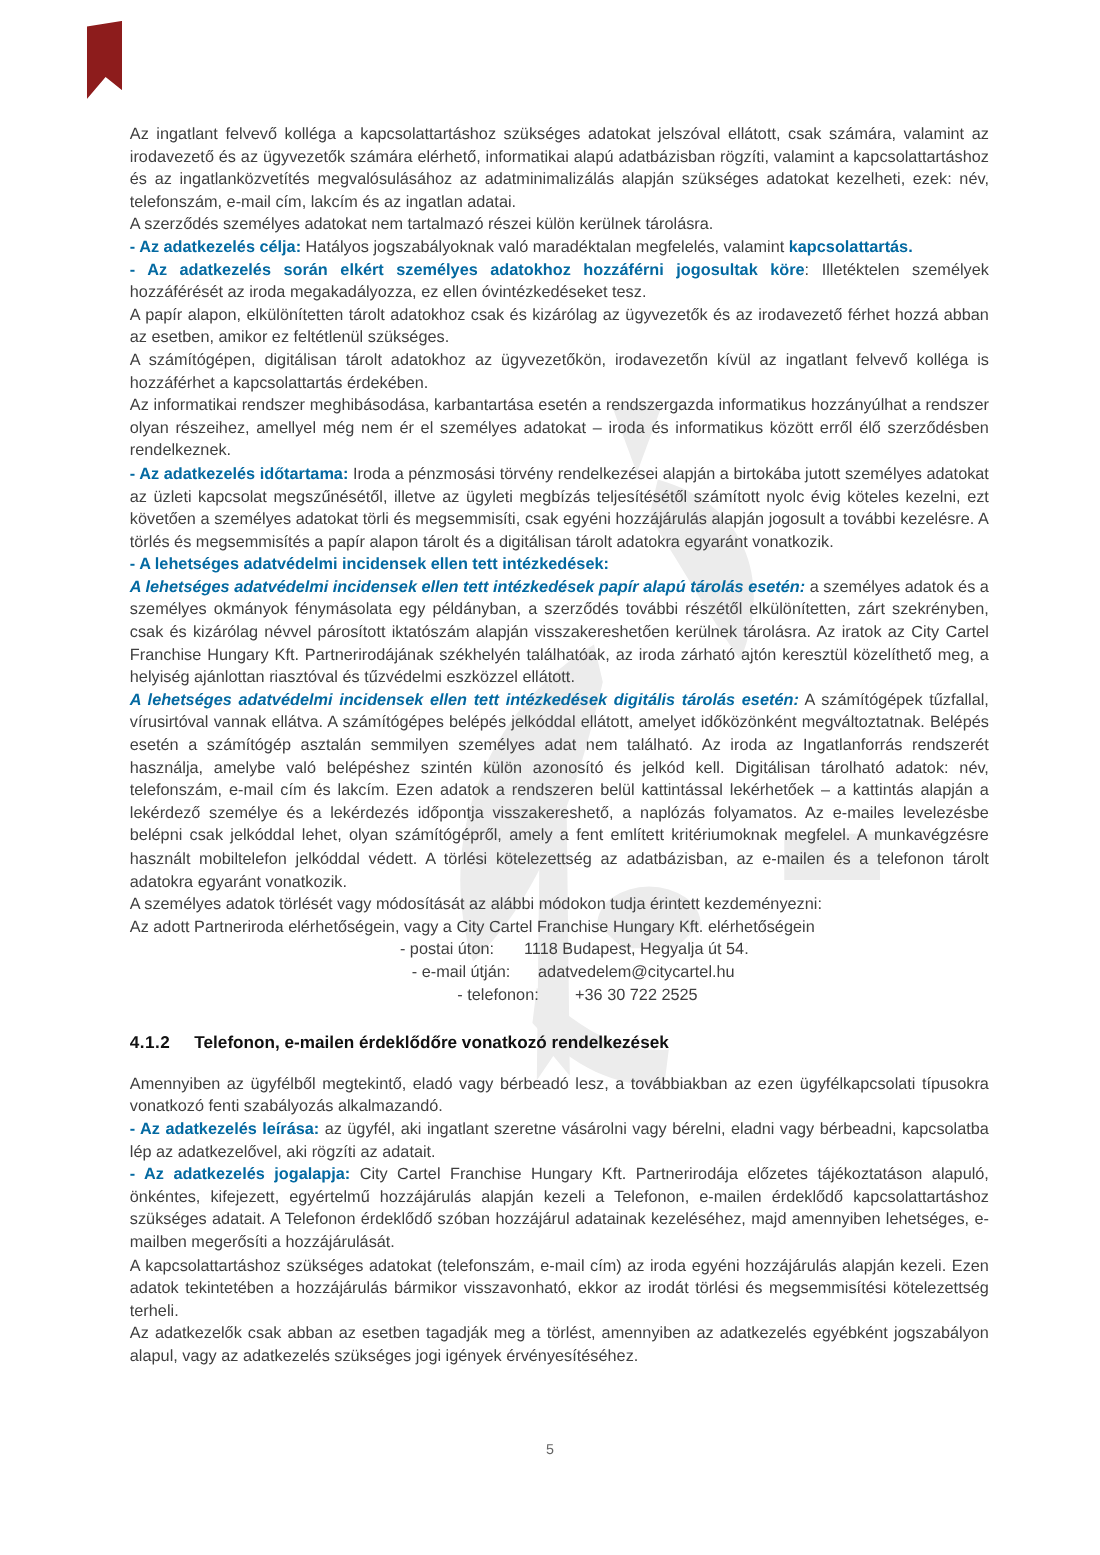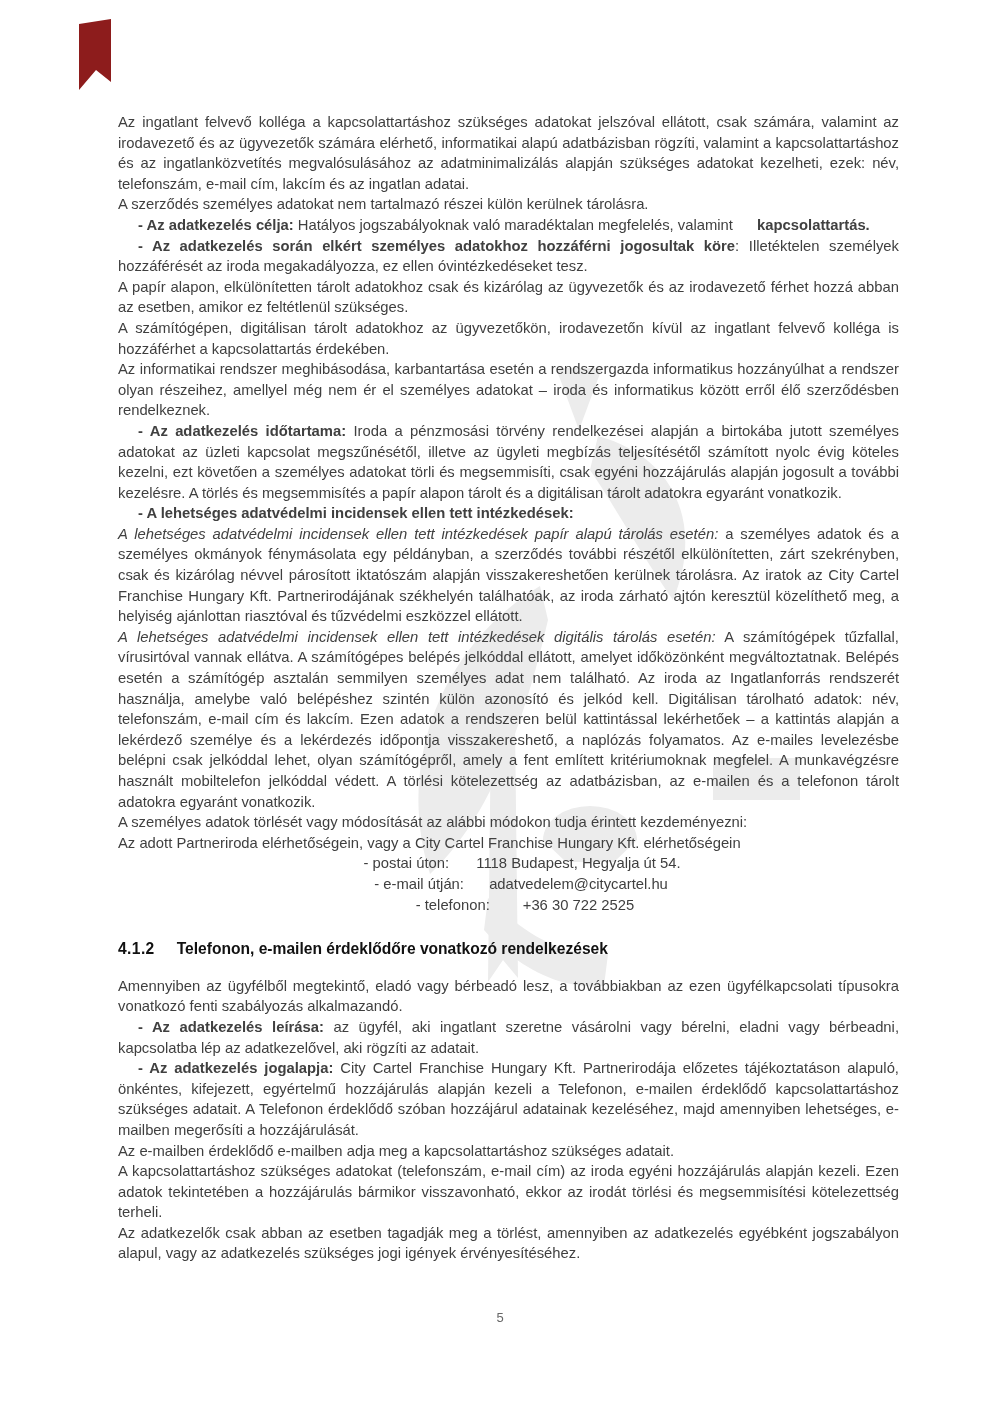--- a/index.html
+++ b/index.html
@@ -19,22 +19,22 @@
     top:112px;
     width:781px;
     z-index:1;
     color:#3f3f3f;
     font-size:14.8px;
     line-height:20.6px;
     text-align:justify;
   }
   .para{margin:0;}
   .seg-n{font-weight:normal;font-style:normal;margin-top:16px;}
-  .seg-b{font-weight:bold;font-style:normal;color:#404040;margin-left:20px;}
-  .seg-bi{font-weight:normal;font-style:italic;color:#404040;}
+  .seg-b{font-weight:bold;font-style:normal;color:#0369a1;}
+  .seg-bi{font-weight:bold;font-style:italic;color:#0369a1;}
   .contact-row{text-align:center;}
   .contact-label{display:inline-block;width:140px;}
   .section-heading{
     margin-top:24px;
     margin-bottom:16px;
     text-align:left;
     font-weight:bold;
     font-size:15.6px;
     color:#111111;
   }
@@ -85,19 +85,18 @@
       <p class="para"><span class="seg-bi">A lehetséges adatvédelmi incidensek ellen tett intézkedések digitális tárolás esetén:</span><span class="seg-n"> A számítógépek tűzfallal, vírusirtóval vannak ellátva. A számítógépes belépés jelkóddal ellátott, amelyet időközönként megváltoztatnak. Belépés esetén a számítógép asztalán semmilyen személyes adat nem található. Az iroda az Ingatlanforrás rendszerét használja, amelybe való belépéshez szintén külön azonosító és jelkód kell. Digitálisan tárolható adatok: név, telefonszám, e-mail cím és lakcím. Ezen adatok a rendszeren belül kattintással lekérhetőek – a kattintás alapján a lekérdező személye és a lekérdezés időpontja visszakereshető, a naplózás folyamatos. Az e-mailes levelezésbe belépni csak jelkóddal lehet, olyan számítógépről, amely a fent említett kritériumoknak megfelel. A munkavégzésre használt mobiltelefon jelkóddal védett. A törlési kötelezettség az adatbázisban, az e-mailen és a telefonon tárolt adatokra egyaránt vonatkozik.</span></p>
       <p class="para"><span class="seg-n">A személyes adatok törlését vagy módosítását az alábbi módokon tudja érintett kezdeményezni:</span></p>
       <p class="para"><span class="seg-n">Az adott Partneriroda elérhetőségein, vagy a City Cartel Franchise Hungary Kft. elérhetőségein</span></p>
       <div class="contact-row"><span class="contact-label">- postai úton:</span><span class="contact-value">1118 Budapest, Hegyalja út 54.</span></div>
       <div class="contact-row"><span class="contact-label">- e-mail útján:</span><span class="contact-value">adatvedelem@citycartel.hu</span></div>
       <div class="contact-row"><span class="contact-label">- telefonon:</span><span class="contact-value">+36 30 722 2525</span></div>
       <div class="section-heading"><span class="h-num">4.1.2</span><span class="h-title">Telefonon, e-mailen érdeklődőre vonatkozó rendelkezések</span></div>
       <p class="para"><span class="seg-n">Amennyiben az ügyfélből megtekintő, eladó vagy bérbeadó lesz, a továbbiakban az ezen ügyfélkapcsolati típusokra vonatkozó fenti szabályozás alkalmazandó.</span></p>
       <p class="para"><span class="seg-b">- Az adatkezelés leírása:</span><span class="seg-n"> az ügyfél, aki ingatlant szeretne vásárolni vagy bérelni, eladni vagy bérbeadni, kapcsolatba lép az adatkezelővel, aki rögzíti az adatait.</span></p>
       <p class="para"><span class="seg-b">- Az adatkezelés jogalapja:</span><span class="seg-n"> City Cartel Franchise Hungary Kft. Partnerirodája előzetes tájékoztatáson alapuló, önkéntes, kifejezett, egyértelmű hozzájárulás alapján kezeli a Telefonon, e-mailen érdeklődő kapcsolattartáshoz szükséges adatait. A Telefonon érdeklődő szóban hozzájárul adatainak kezeléséhez, majd amennyiben lehetséges, e-mailben megerősíti a hozzájárulását.</span></p>
-      <p class="para"><span class="seg-n">Az e-mailben érdeklődő e-mailben adja meg a kapcsolattartáshoz szükséges adatait.</span></p>
       <p class="para"><span class="seg-n">A kapcsolattartáshoz szükséges adatokat (telefonszám, e-mail cím) az iroda egyéni hozzájárulás alapján kezeli. Ezen adatok tekintetében a hozzájárulás bármikor visszavonható, ekkor az irodát törlési és megsemmisítési kötelezettség terheli.</span></p>
       <p class="para"><span class="seg-n">Az adatkezelők csak abban az esetben tagadják meg a törlést, amennyiben az adatkezelés egyébként jogszabályon alapul, vagy az adatkezelés szükséges jogi igények érvényesítéséhez.</span></p>
     </div>
 
   <div class="page-number">5</div>
 </div>
 
 </body></html>

